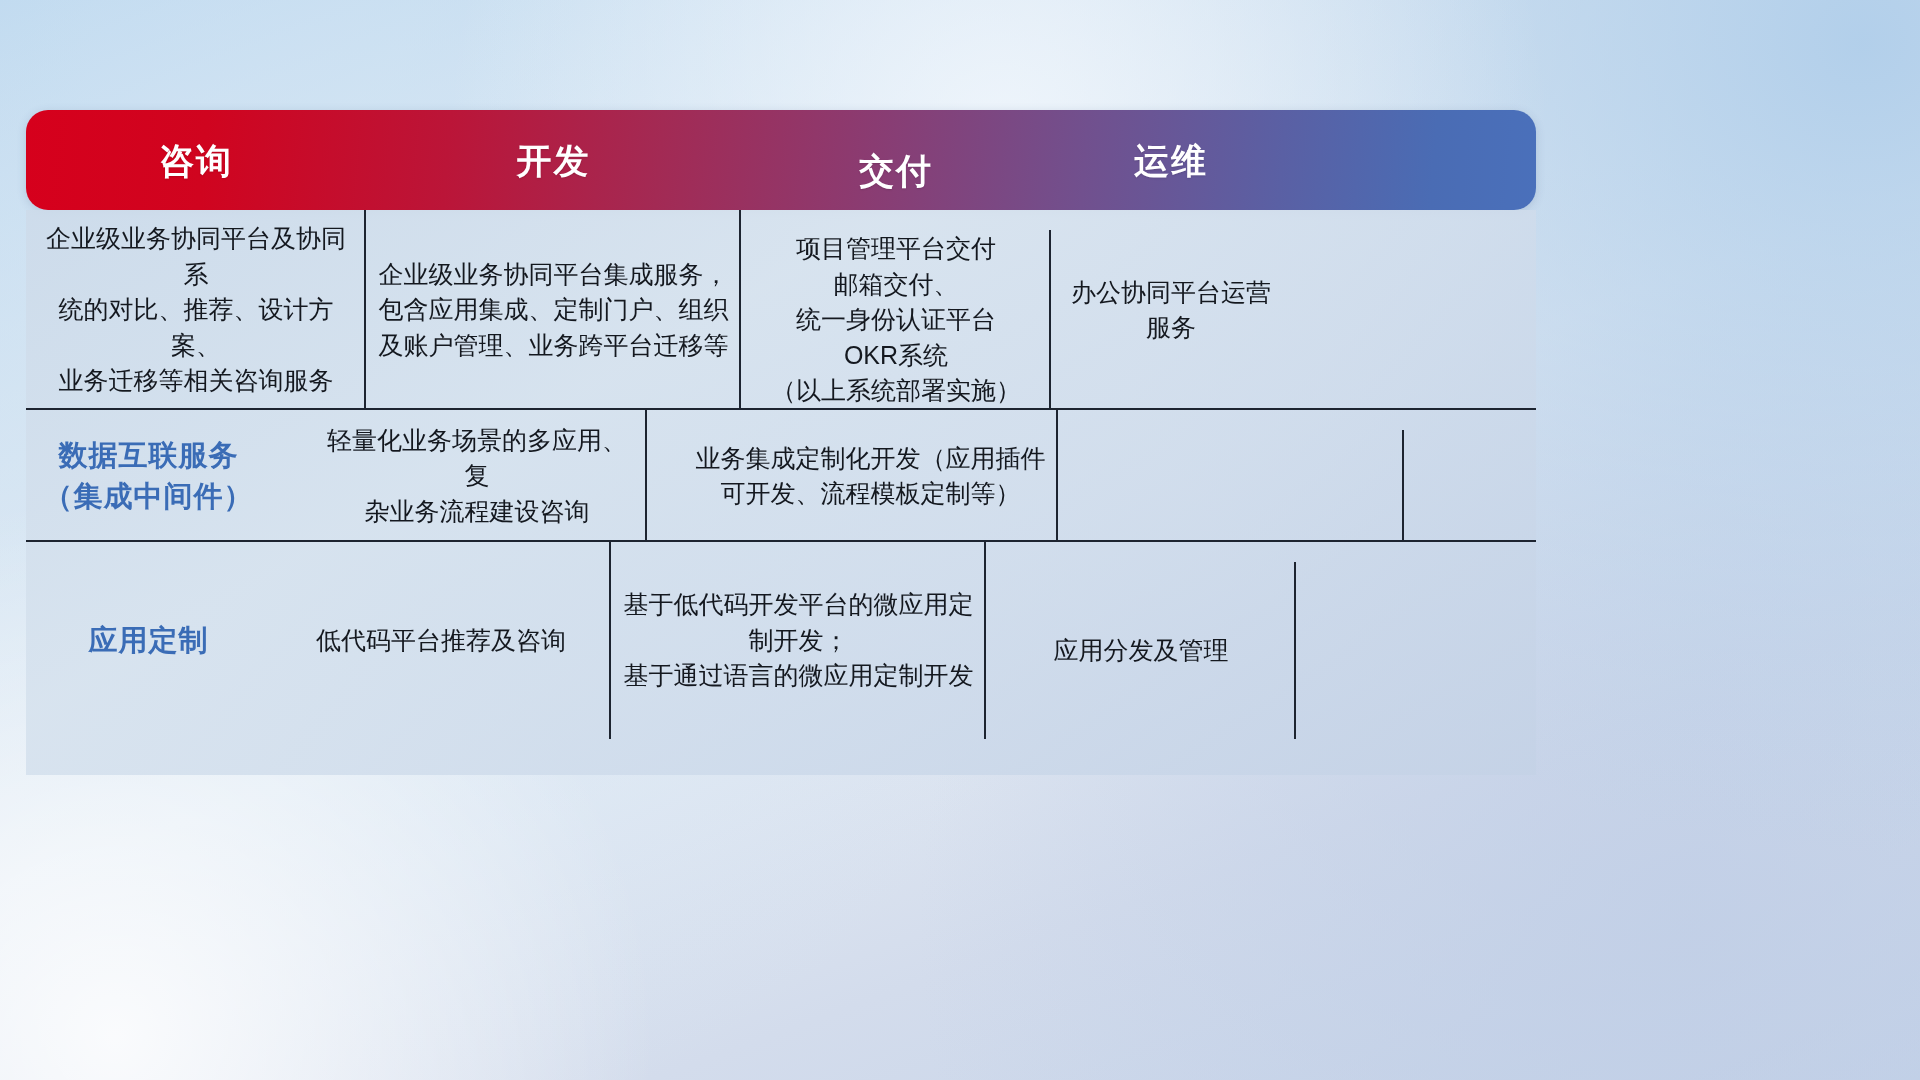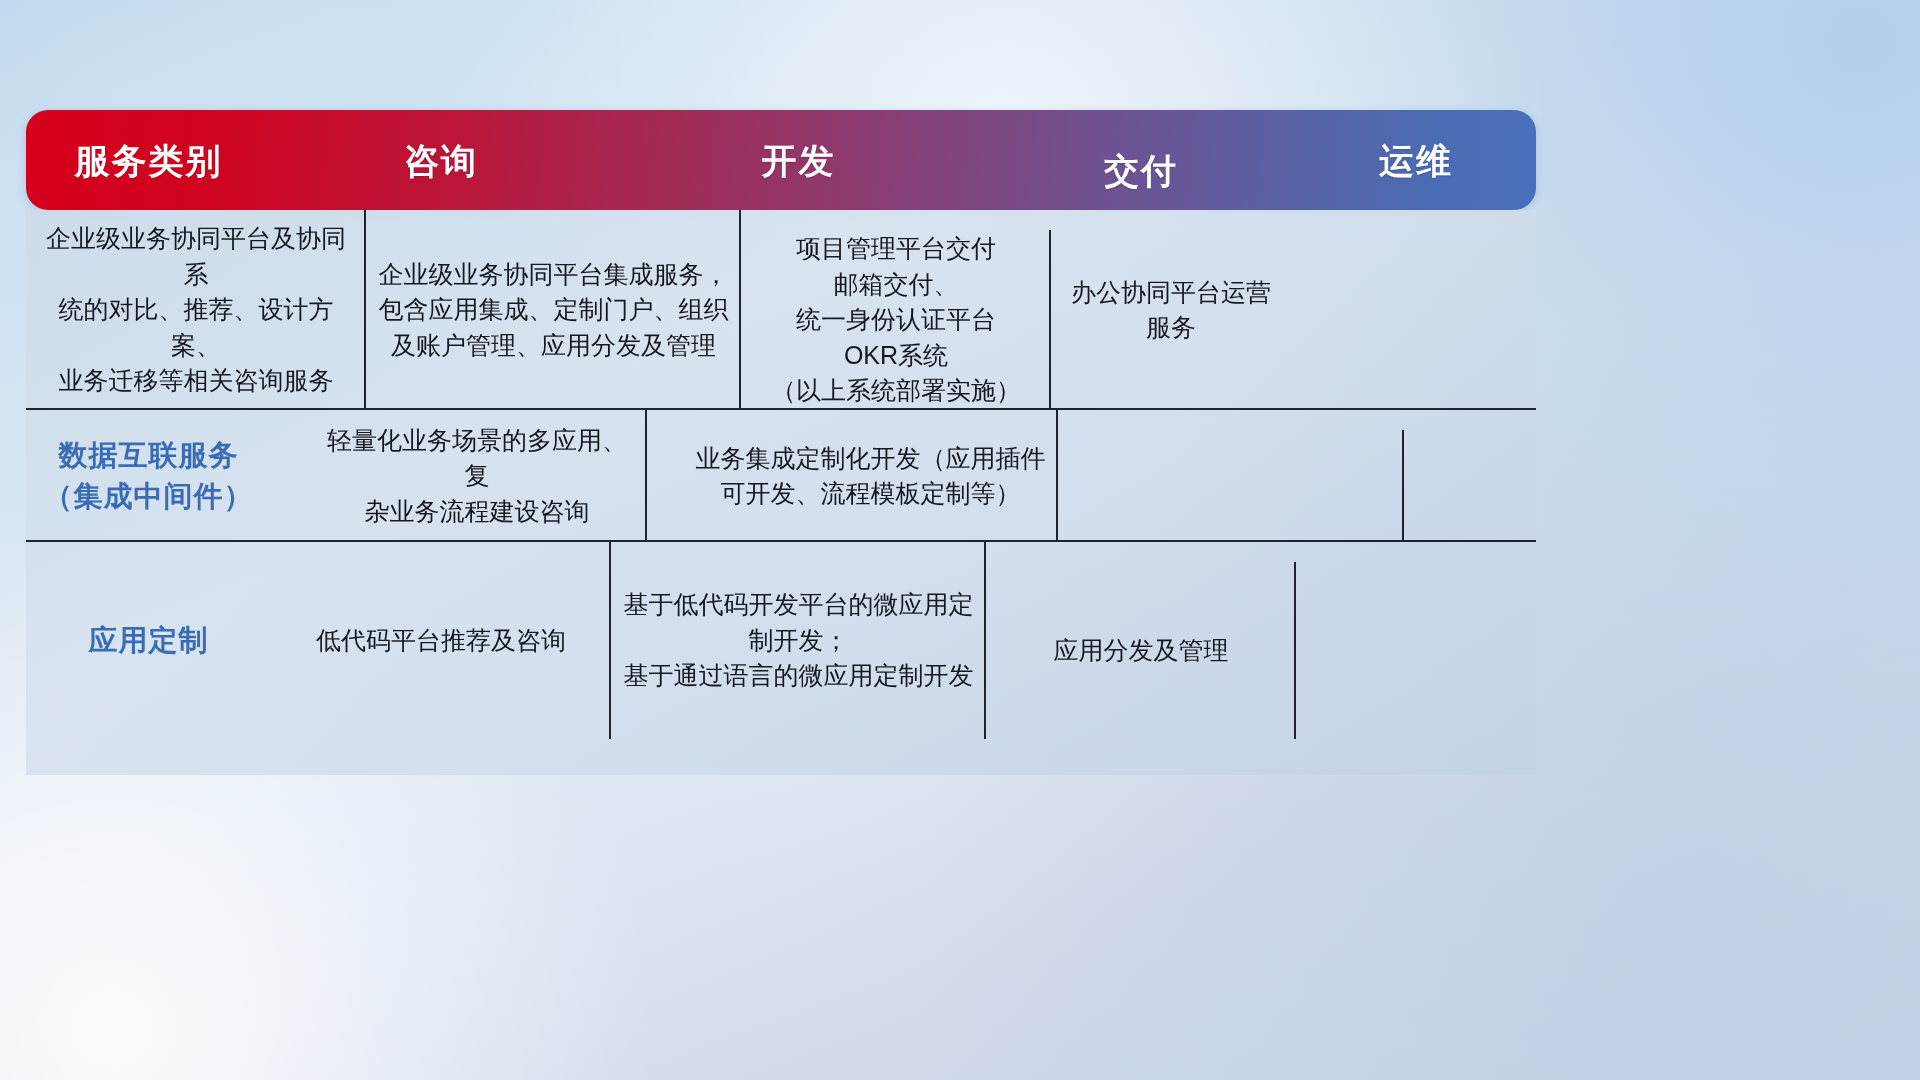--- a/index.html
+++ b/index.html
@@ -115,39 +115,38 @@
   }
 </style>
 </head>
 <body>
 
 <div id="bg-layer"></div>
 
 <div id="table-wrap">
 
   <div id="header-row">
-    <div class="hcell c0">服务类别</div>
     <div class="hcell c1">咨询</div>
     <div class="hcell c2">开发</div>
     <div class="hcell c3">交付</div>
     <div class="hcell c4">运维</div>
   </div>
 
   <div id="body-panel">
 
     <div class="trow r0 sep">
       <div class="cell c1 vdiv">
         <span class="celltext">企业级业务协同平台及协同系
 统的对比、推荐、设计方案、
 业务迁移等相关咨询服务</span>
       </div>
       <div class="cell c2 vdiv">
         <span class="celltext">企业级业务协同平台集成服务，
 包含应用集成、定制门户、组织
-及账户管理、应用分发及管理</span>
+及账户管理、业务跨平台迁移等</span>
       </div>
       <div class="cell c3 vdiv">
         <span class="celltext">项目管理平台交付
 邮箱交付、
 统一身份认证平台
 OKR系统
 （以上系统部署实施）</span>
       </div>
       <div class="cell c4">
         <span class="celltext">办公协同平台运营服务</span>

